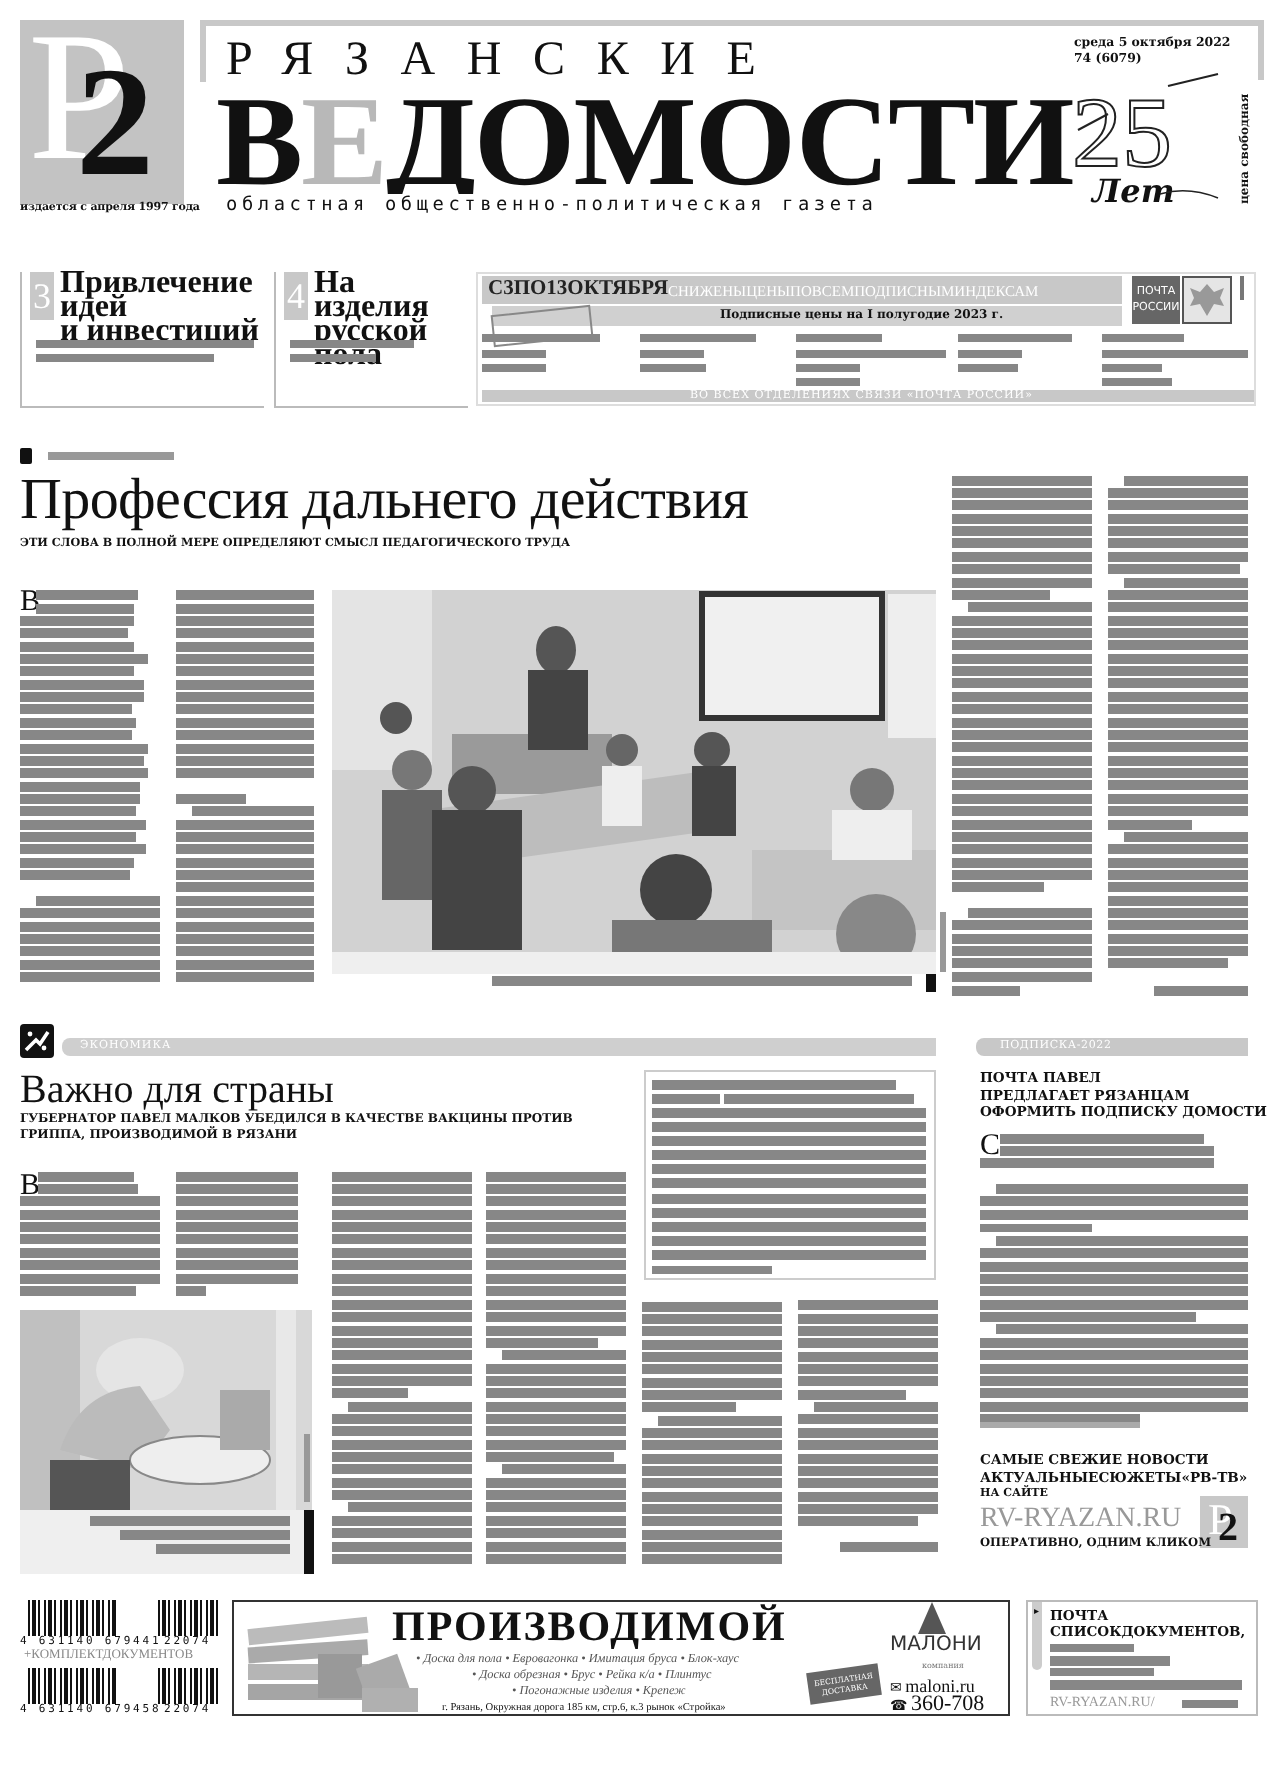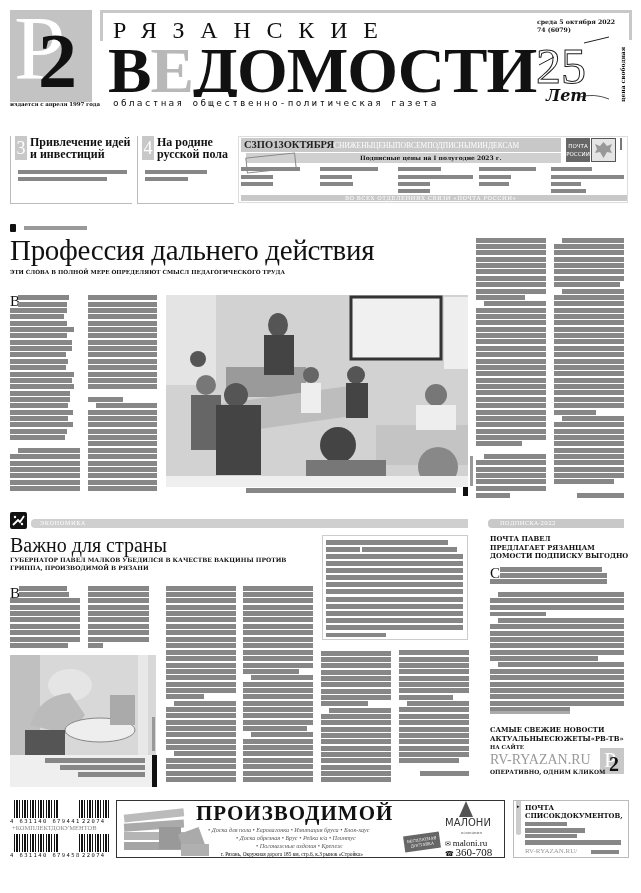--- a/index.html
+++ b/index.html
@@ -18,21 +18,21 @@
 #title-top{left:113px;top:17px;width:400px;font-size:24px;letter-spacing:15.8px;font-family:"Liberation Serif",serif;line-height:26px}
 #title-main{left:108px;top:40px;font-size:64px;font-weight:bold;font-family:"Liberation Serif",serif;line-height:62px;letter-spacing:-1px;transform:scaleX(1.02);transform-origin:left}
 #title-main .gray{color:#b8b8b8}
 #title-sub{left:113px;top:97px;font-size:9.4px;letter-spacing:2.3px;font-family:"DejaVu Sans Mono",monospace;background:#fff}
 #date{left:537px;top:18px;font-size:6.2px;font-weight:bold;line-height:8px}
 #anniv{left:534px;top:35px;width:80px;height:70px}
 #vert{left:619px;top:42px;width:12px;height:65px;writing-mode:vertical-rl;transform:rotate(180deg);font-size:6px;font-weight:bold;text-align:center}
 
 .teaser{top:136px;height:68px;border-left:1px solid #bbb;border-bottom:1px solid #bbb}
 .tnum{position:absolute;left:4px;top:0;width:12px;height:24px;background:#c8c8c8;color:#fff;font-size:18px;line-height:24px;text-align:center;font-family:"Liberation Serif",serif}
-.ttext{position:absolute;left:19px;top:0;font-size:12px;line-height:12px;font-family:"Liberation Serif",serif;font-weight:bold}
+.ttext{position:absolute;left:19px;top:0;font-size:16px;line-height:12px;font-family:"Liberation Serif",serif;font-weight:bold}
 
 #sub-box{left:238px;top:136px;width:390px;height:67px;border:1px solid #ddd}
 #sub-head{left:241px;top:138px;width:320px;height:14px;background:#c8c8c8}
 #sub-head-dark{left:244px;top:138px;font-size:10.5px;font-weight:bold;font-family:"Liberation Serif",serif;line-height:14px;color:#222}
 #sub-head-light{left:334px;top:139px;font-size:7.5px;font-family:"Liberation Serif",serif;line-height:13px;color:#fff}
 #sub-line2{left:246px;top:153px;width:315px;height:10px;background:#d0d0d0}
 #sub-line2-text{left:360px;top:153px;font-size:6px;font-weight:bold;line-height:10px}
 #pochta{left:566px;top:138px;width:24px;height:24px;background:#666;color:#fff;font-size:5.5px;text-align:center;line-height:8px;padding-top:4px;font-family:"DejaVu Sans",sans-serif}
 #eagle{left:591px;top:138px;width:25px;height:24px;border:1px solid #555;background:#e5e5e5}
 #sub-foot{left:241px;top:195px;width:386px;height:6px;background:#c8c8c8}
@@ -93,21 +93,21 @@
   <div class="ttext">
       <div>Привлечение идей</div>
       <div>и инвестиций</div>
     </div>
   <div class="bar" style="left:7px;top:34px;width:109px;height:4px"></div>
   <div class="bar" style="left:7px;top:41px;width:89px;height:4px"></div>
 </div>
 <div class="abs teaser" style="left:137px;width:97px">
   <div class="tnum">4</div>
   <div class="ttext">
-      <div>На родине</div>
+      <div>На изделия</div>
       <div>русской пола</div>
     </div>
   <div class="bar" style="left:7px;top:34px;width:62px;height:4px"></div>
   <div class="bar" style="left:7px;top:41px;width:43px;height:4px"></div>
 </div>
 
 <div class="abs" id="sub-box"></div>
 <div class="abs" id="sub-head"></div>
 <div class="abs" id="sub-head-dark">С3ПО13ОКТЯБРЯ</div>
 <div class="abs" id="sub-head-light">СНИЖЕНЫЦЕНЫПОВСЕМПОДПИСНЫМИНДЕКСАМ</div>
@@ -521,21 +521,21 @@
 <div class="bar" style="left:399px;top:752px;width:70px"></div>
 <div class="bar" style="left:399px;top:758px;width:60px"></div>
 <div class="bar" style="left:420px;top:771px;width:49px"></div>
 </div>
 
 <div class="abs" id="sec-label-r" style="border-radius:4px 0 0 4px"></div>
 <div class="abs" style="left:500px;top:520px;font-size:5.5px;color:#fff;letter-spacing:.3px">ПОДПИСКА-2022</div>
 <div class="kicker" style="left:490px;top:535px">
   <div>ПОЧТА ПАВЕЛ</div>
   <div>ПРЕДЛАГАЕТ РЯЗАНЦАМ</div>
-  <div>ДОМОСТИ ПОДПИСКУ ВЫГОДНО</div>
+  <div>ОФОРМИТЬ ПОДПИСКУ ДОМОСТИ</div>
 </div>
 <div class="dropcap" style="left:490px;top:566px">С</div>
 <div>
 <div class="bar" style="left:500px;top:567px;width:102px"></div>
 <div class="bar" style="left:500px;top:573px;width:107px"></div>
 <div class="bar" style="left:490px;top:579px;width:117px"></div>
 <div class="bar" style="left:498px;top:592px;width:126px"></div>
 <div class="bar" style="left:490px;top:598px;width:134px"></div>
 <div class="bar" style="left:490px;top:605px;width:134px"></div>
 <div class="bar" style="left:490px;top:612px;width:56px;height:4px"></div>

